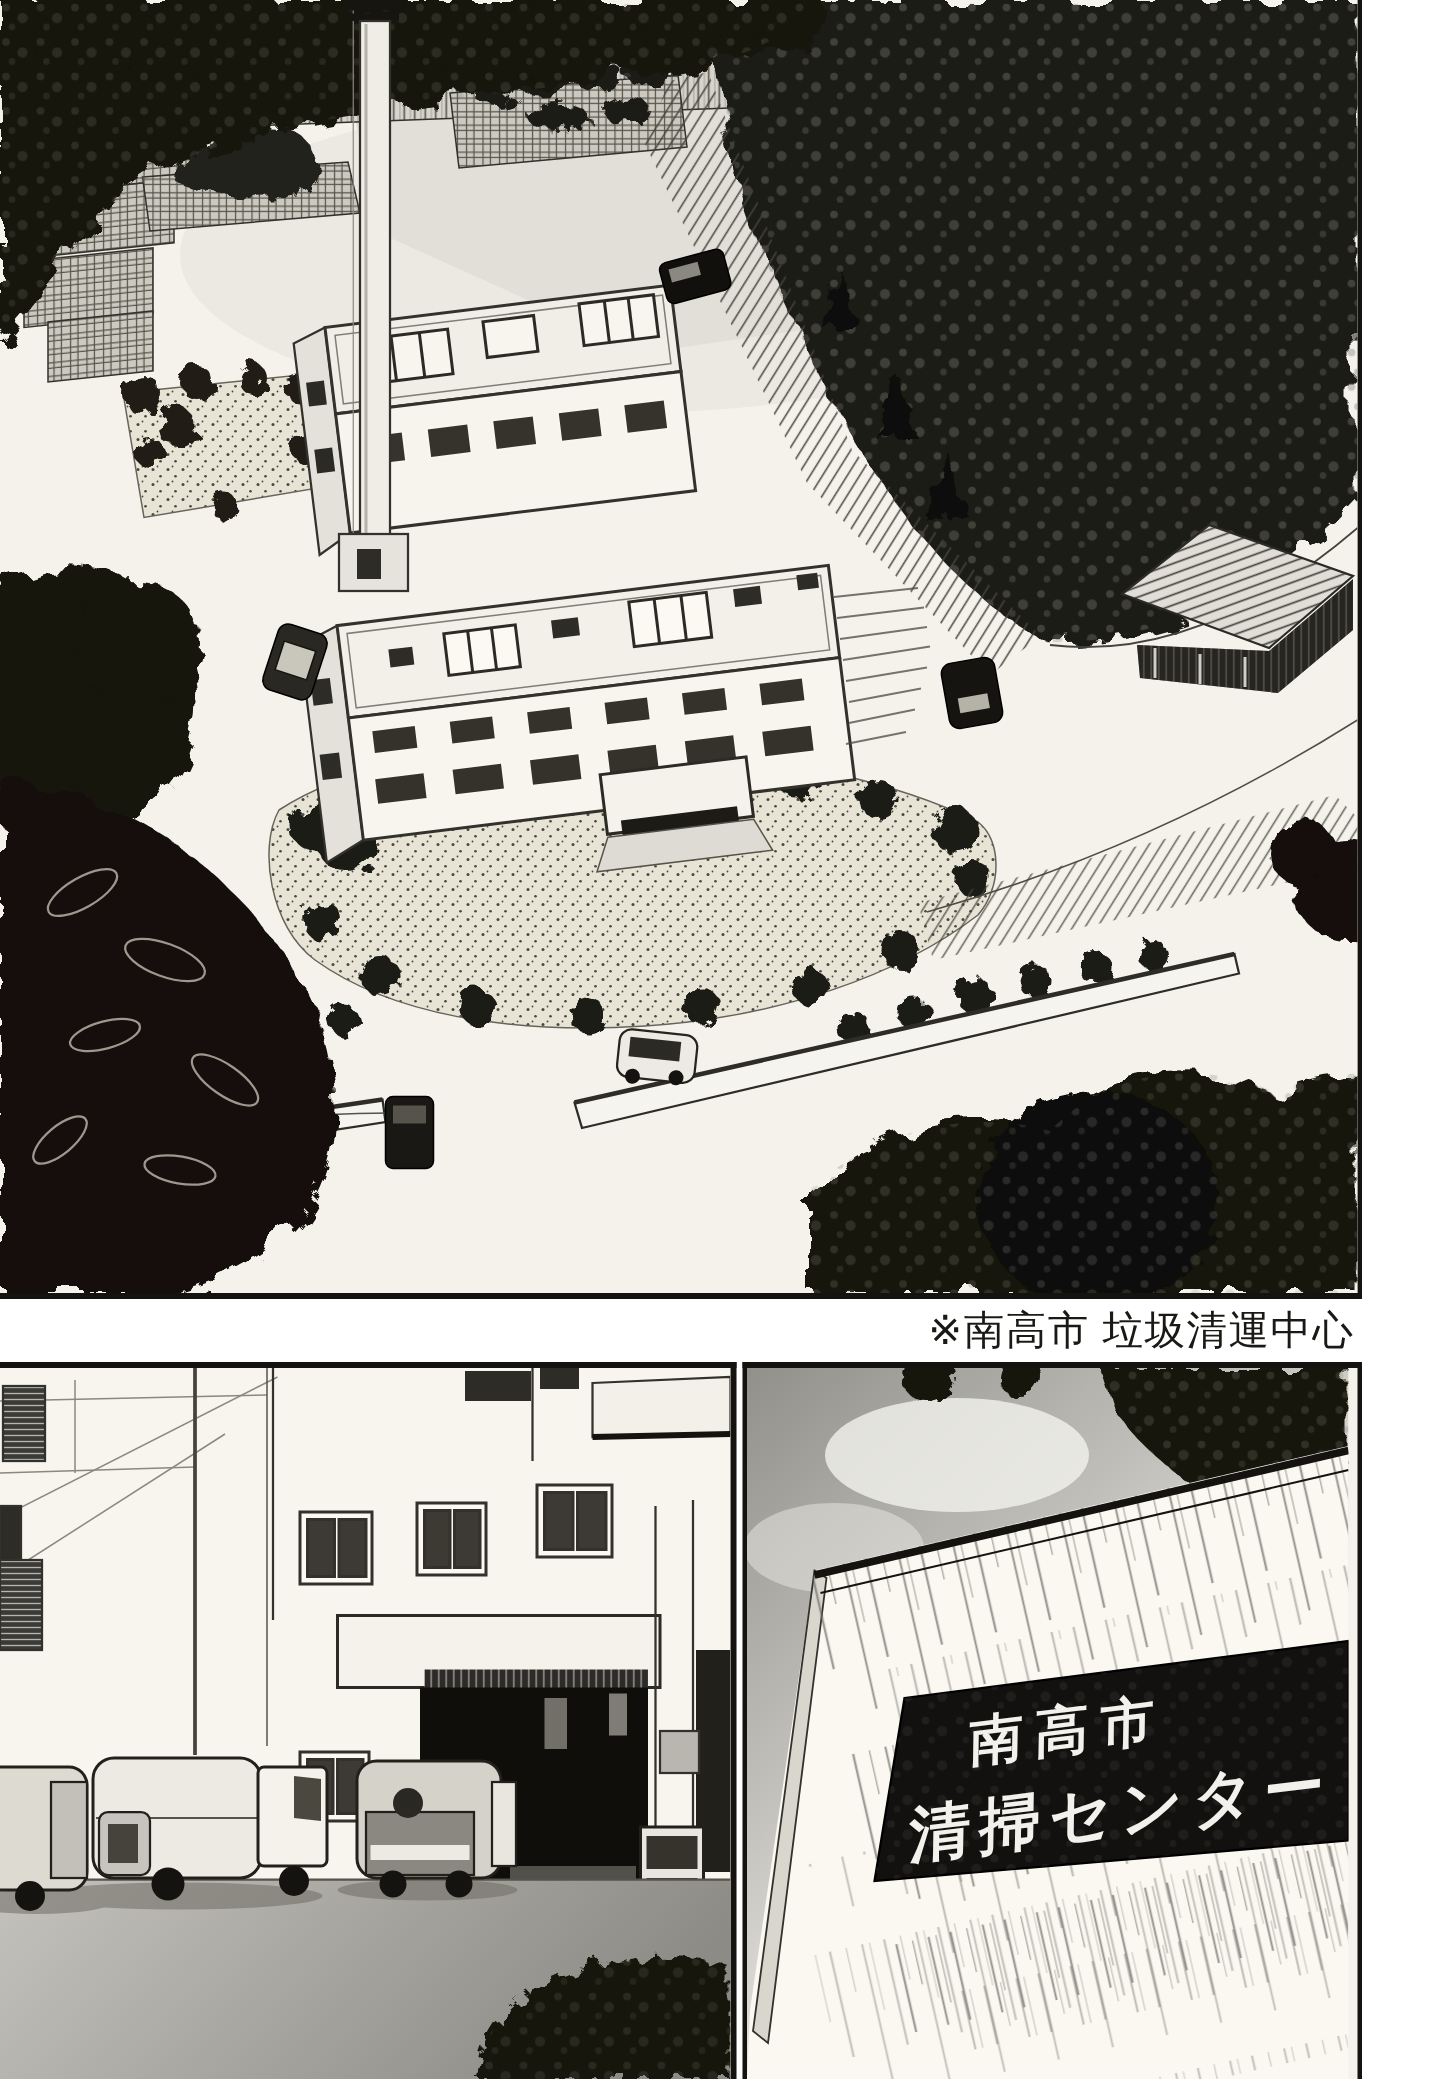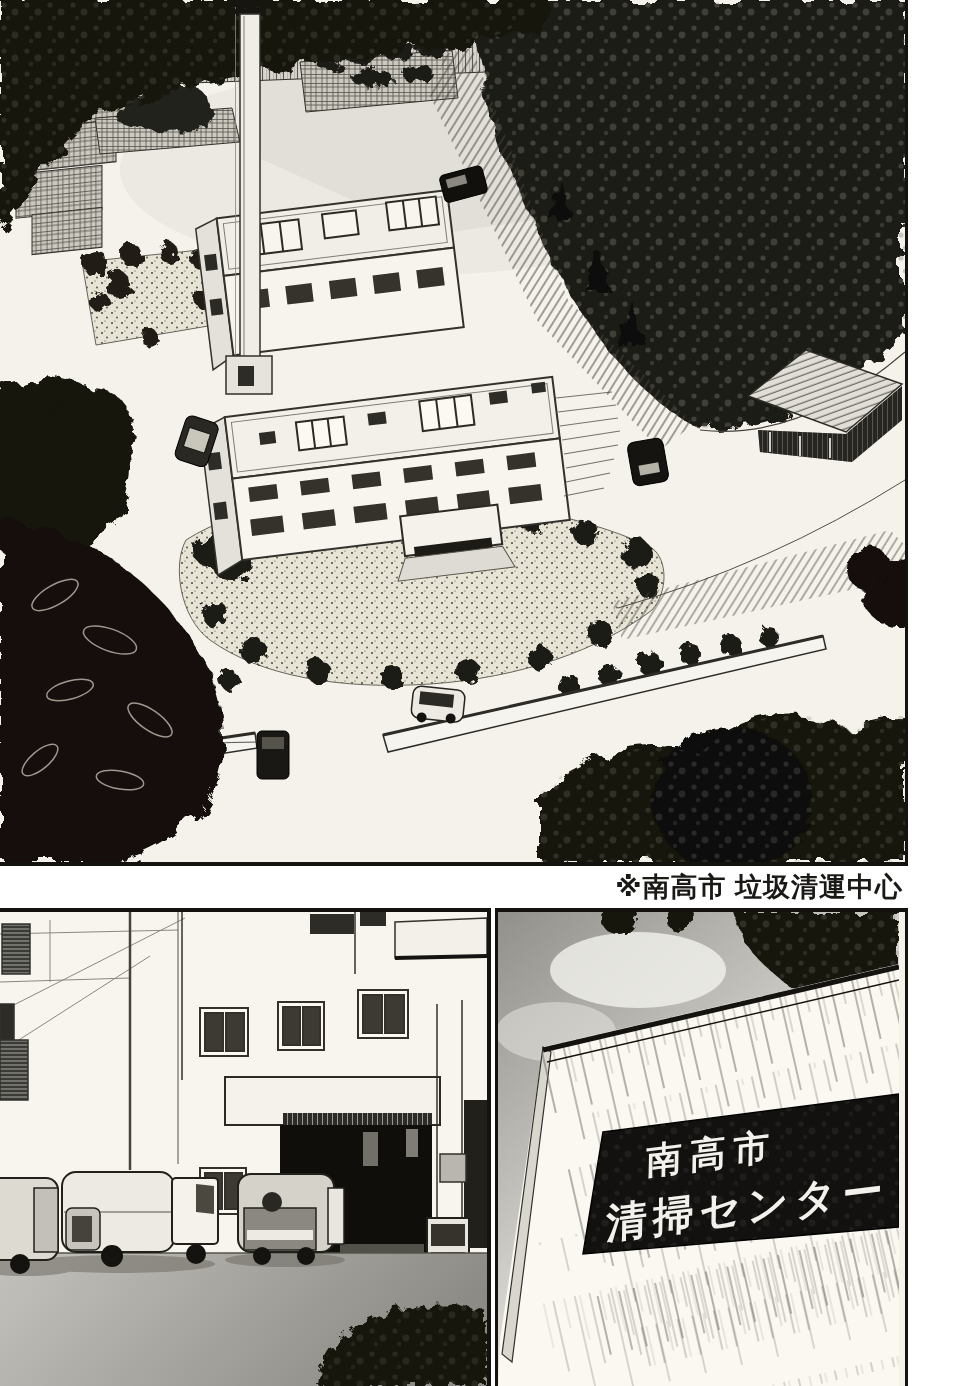--- a/index.html
+++ b/index.html
@@ -2,21 +2,21 @@
 <html><head>
 <meta charset="utf-8">
 <style>
   html,body{margin:0;padding:0;background:#ffffff;}
   body{font-family:"Liberation Sans","DejaVu Sans",sans-serif;}
   #page{position:relative;width:960px;height:1386px;background:#ffffff;overflow:hidden;}
   .panel{position:absolute;overflow:hidden;background:#f4f2eb;}
   #panel-aerial{left:0;top:0;width:905px;height:862px;border-right:3px solid #14130f;border-bottom:4px solid #14130f;}
   #caption-strip{position:absolute;left:0;top:866px;width:905px;height:42px;background:#ffffff;
     display:flex;align-items:center;justify-content:flex-end;}
-  #caption-strip .cap{font-size:27px;font-weight:700;color:#1a1915;letter-spacing:1px;padding-right:2px;line-height:1;}
+  #caption-strip .cap{font-size:27px;font-weight:400;color:#1a1915;letter-spacing:1px;padding-right:2px;line-height:1;}
   #panel-trucks{left:0;top:908px;width:487px;height:478px;border-top:4px solid #14130f;border-right:4px solid #14130f;}
   #panel-sign{left:495px;top:908px;width:407px;height:478px;border-top:4px solid #14130f;border-left:3px solid #14130f;border-right:3px solid #14130f;}
   svg{display:block;}
 </style>
 </head>
 <body>
 
 <div id="page">
 
   <svg width="0" height="0" style="position:absolute" aria-hidden="true">

